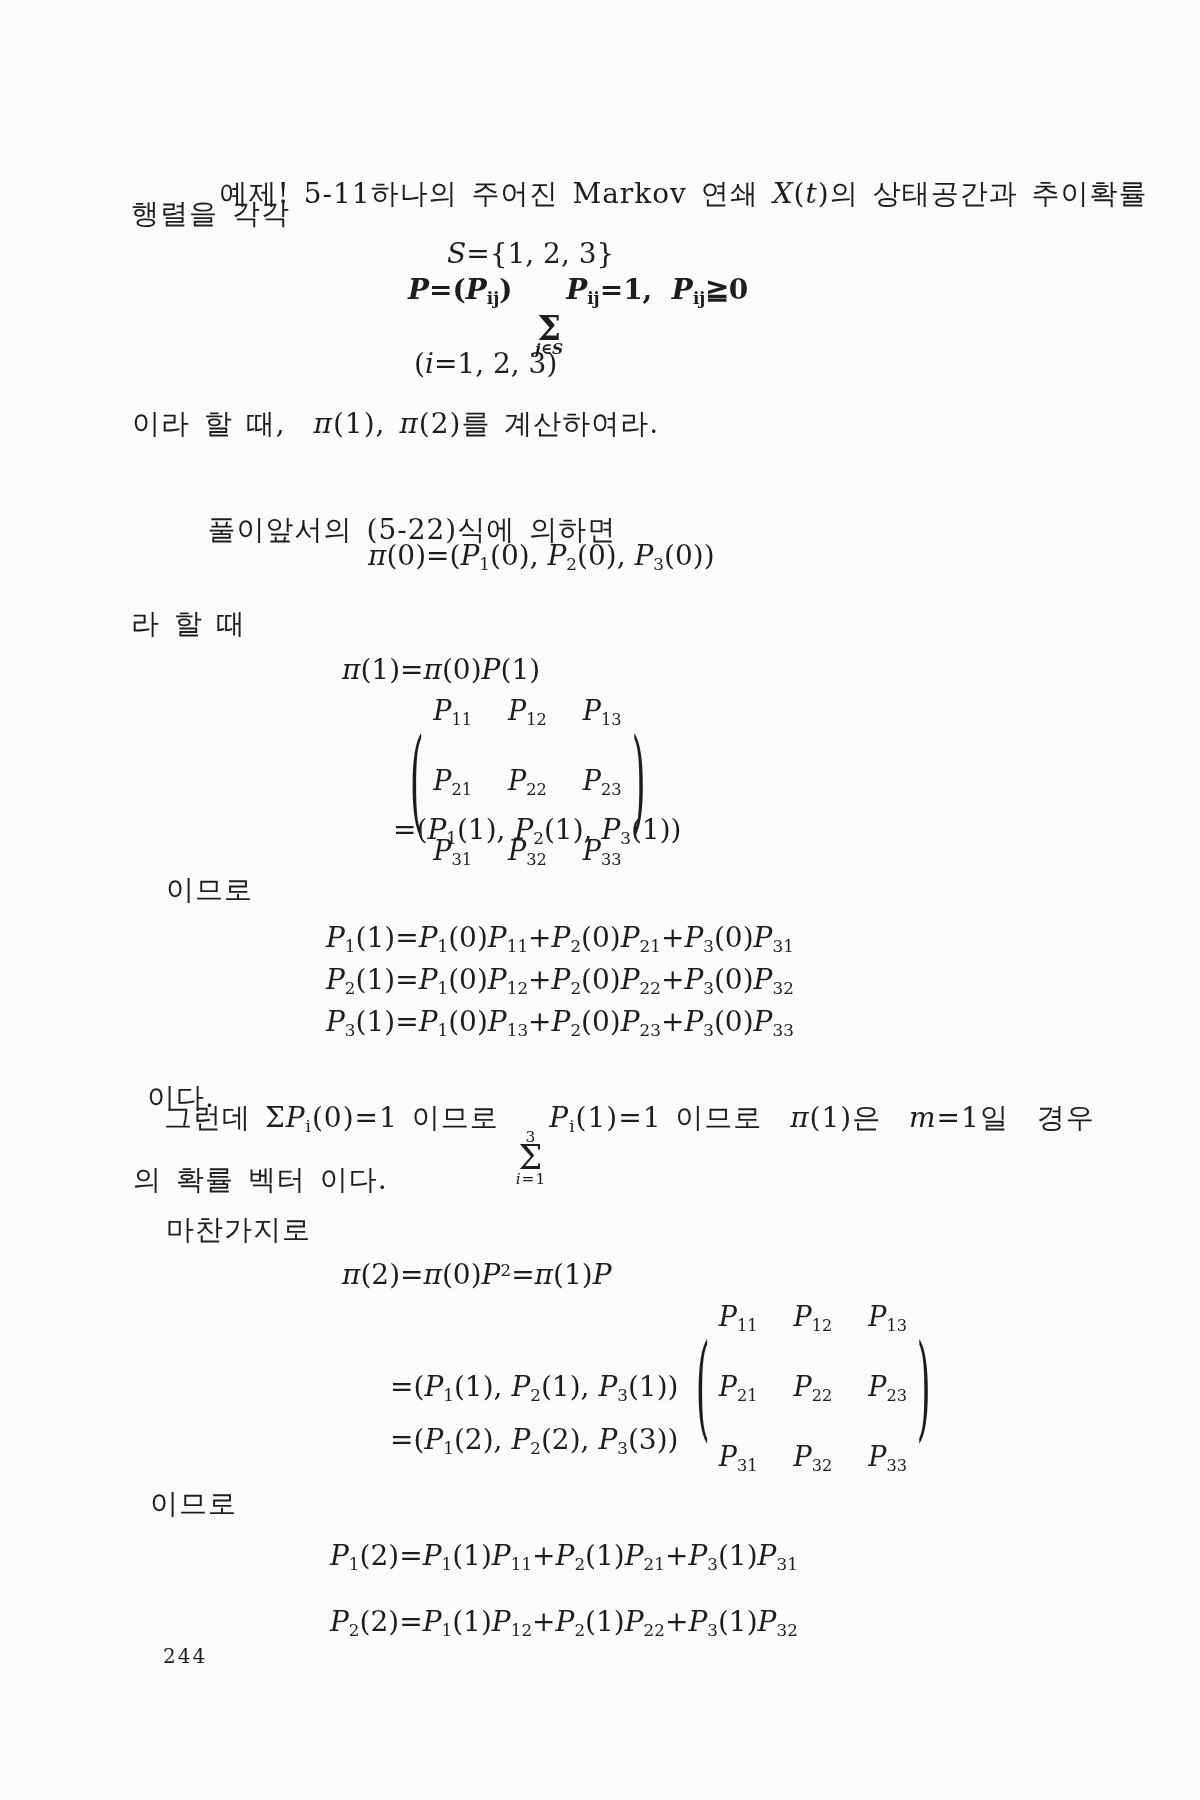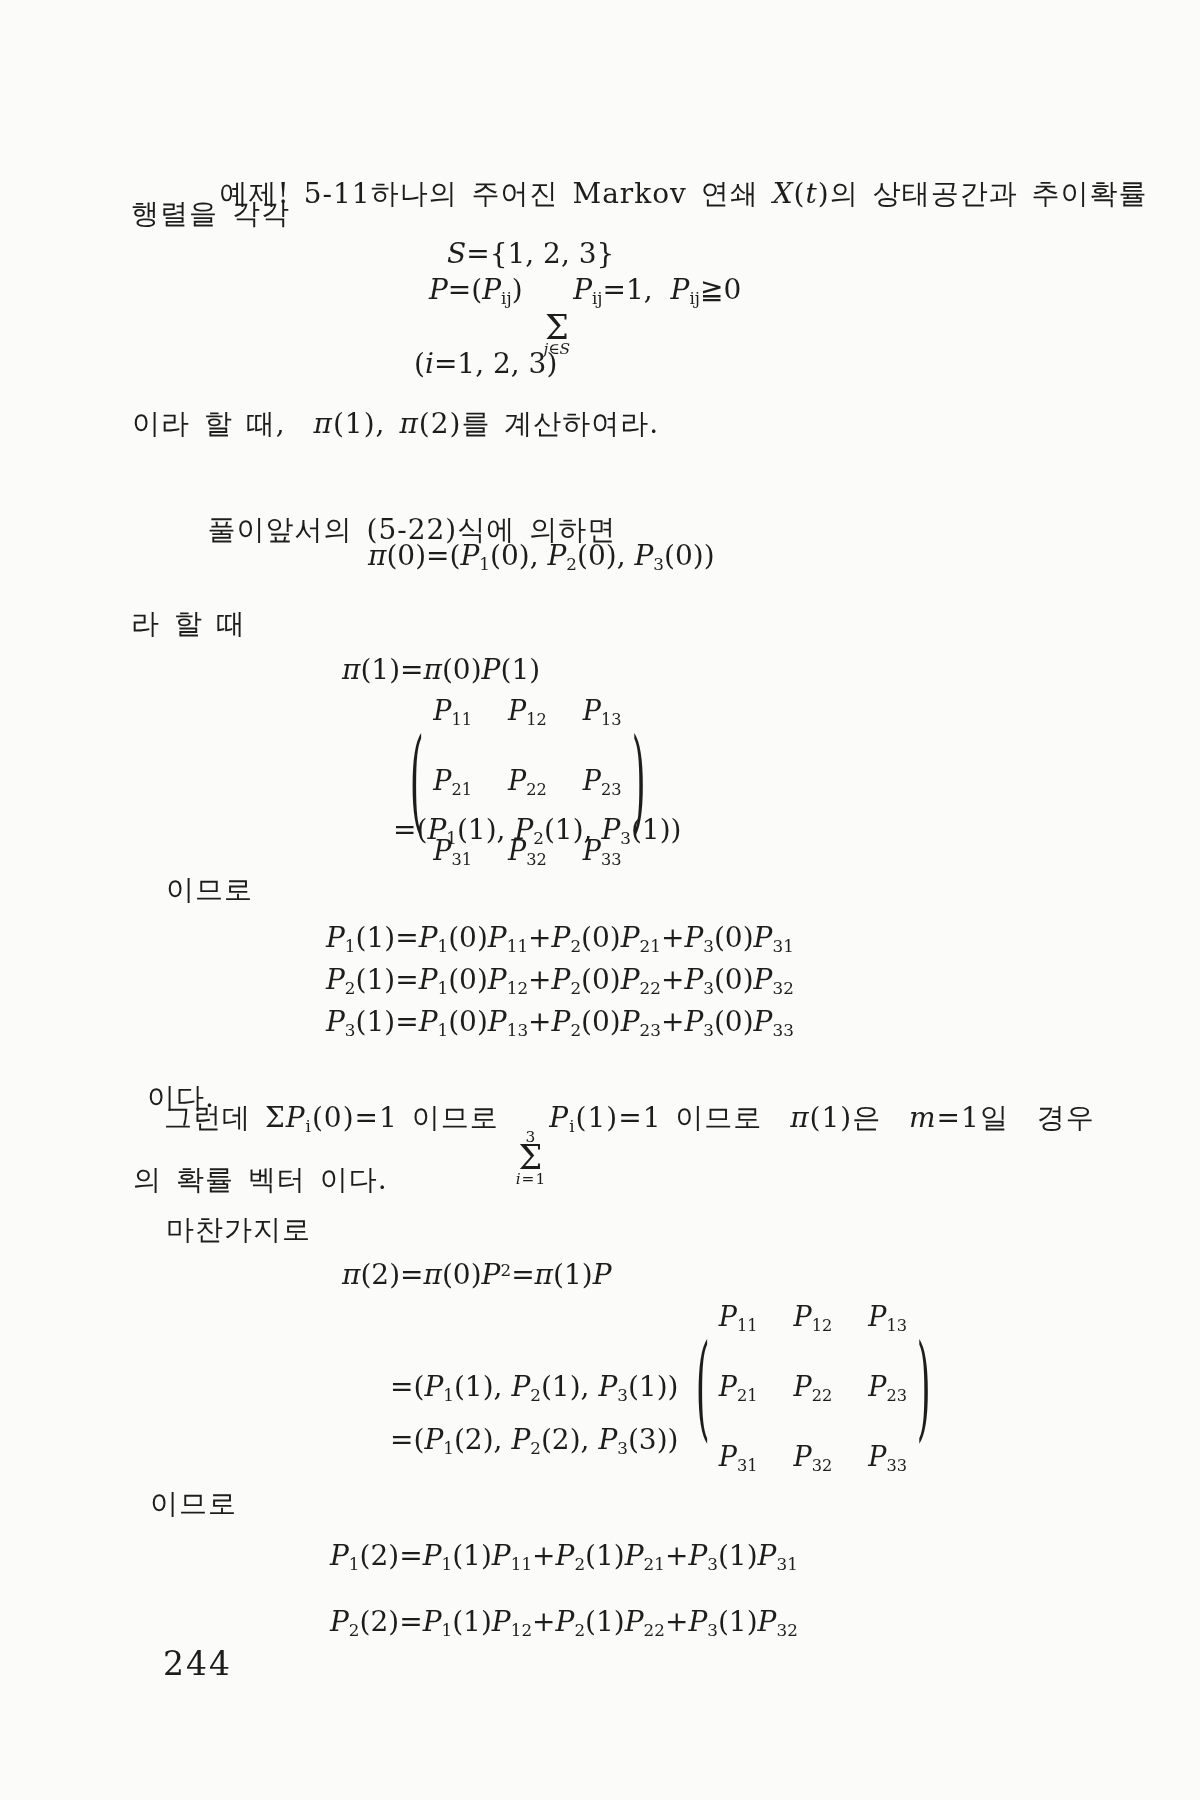--- a/index.html
+++ b/index.html
@@ -24,34 +24,34 @@
   .bigop{display:inline-flex;flex-direction:column;align-items:center;vertical-align:-0.55em;line-height:0.85;margin:0 3px;text-align:center;}
   .bigop .bt{font-size:0.55em;min-height:0.62em;font-style:normal;}
   .bigop .bs{font-size:1.2em;}
   .bigop .bb{font-size:0.55em;min-height:0.62em;}
   
   .eq-row{display:flex;align-items:center;}
   .matrix{display:inline-flex;align-items:center;margin-left:12px;}
   .paren{display:inline-block;font-size:34px;font-weight:300;transform:scaleY(3.35) scaleX(1.05);transform-origin:center;margin:0 5px;}
   .mgrid{display:inline-grid;grid-template-columns:repeat(3,auto);column-gap:18px;row-gap:12px;padding:0 5px;gap:36px;}
   .mcell{font-size:27px;}
-  .pagenum{position:absolute;font-size:33px;letter-spacing:2px;text-align:center;}
+  .pagenum{position:absolute;font-size:20px;letter-spacing:2px;text-align:center;}
 </style>
 </head>
 <body>
 
 <div class="page">
 
   <div class="line ktext" style="top:141px;left:164px;">
     <span class="blabel">예제! 5-11</span><span class="math">하나의 주어진 Markov 연쇄 <i>X</i>(<i>t</i>)의 상태공간과 추이확률</span>
   </div>
   <div class="line ktext" style="top:196px;left:131px;">행렬을 각각</div>
 
   <div class="line math" style="top:236px;left:447px;"><i>S</i>={1, 2, 3}</div>
-  <div class="line math" style="top:272px;left:429px;"><i>P</i>=(<i>P</i><sub>ij</sub>)  <span class="bigop"><span class="bt"></span><span class="bs">Σ</span><span class="bb"><i>j</i>∈<i>S</i></span></span><i>P</i><sub>ij</sub>=1,  <i>P</i><sub>ij</sub>≧0</div>
+  <div class="line math" style="top:272px;left:408px;font-weight:bold;"><i>P</i>=(<i>P</i><sub>ij</sub>)  <span class="bigop"><span class="bt"></span><span class="bs">Σ</span><span class="bb"><i>j</i>∈<i>S</i></span></span><i>P</i><sub>ij</sub>=1,  <i>P</i><sub>ij</sub>≧0</div>
   <div class="line math" style="top:346px;left:414px;">(<i>i</i>=1, 2, 3)</div>
 
   <div class="line ktext math" style="top:406px;left:132px;">이라 할 때,  <i>π</i>(1), <i>π</i>(2)를 계산하여라.</div>
 
   <div class="line ktext" style="top:477px;left:152px;">
     <span class="blabel">풀이</span><span class="math">앞서의 (5-22)식에 의하면</span>
   </div>
 
   <div class="line math" style="top:538px;left:368px;"><i>π</i>(0)=(<i>P</i><sub>1</sub>(0), <i>P</i><sub>2</sub>(0), <i>P</i><sub>3</sub>(0))</div>
   <div class="line ktext" style="top:606px;left:131px;">라 할 때</div>

